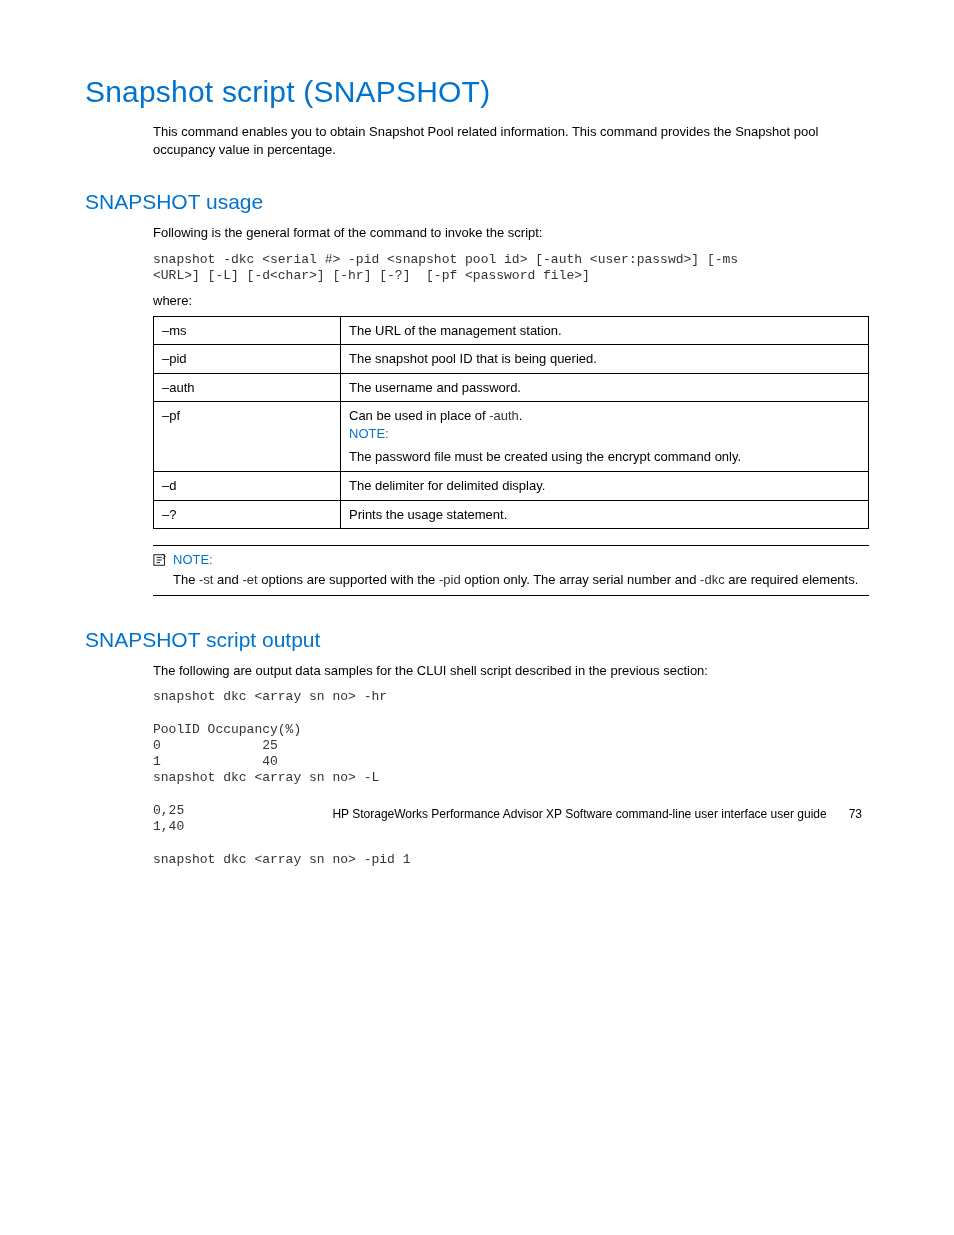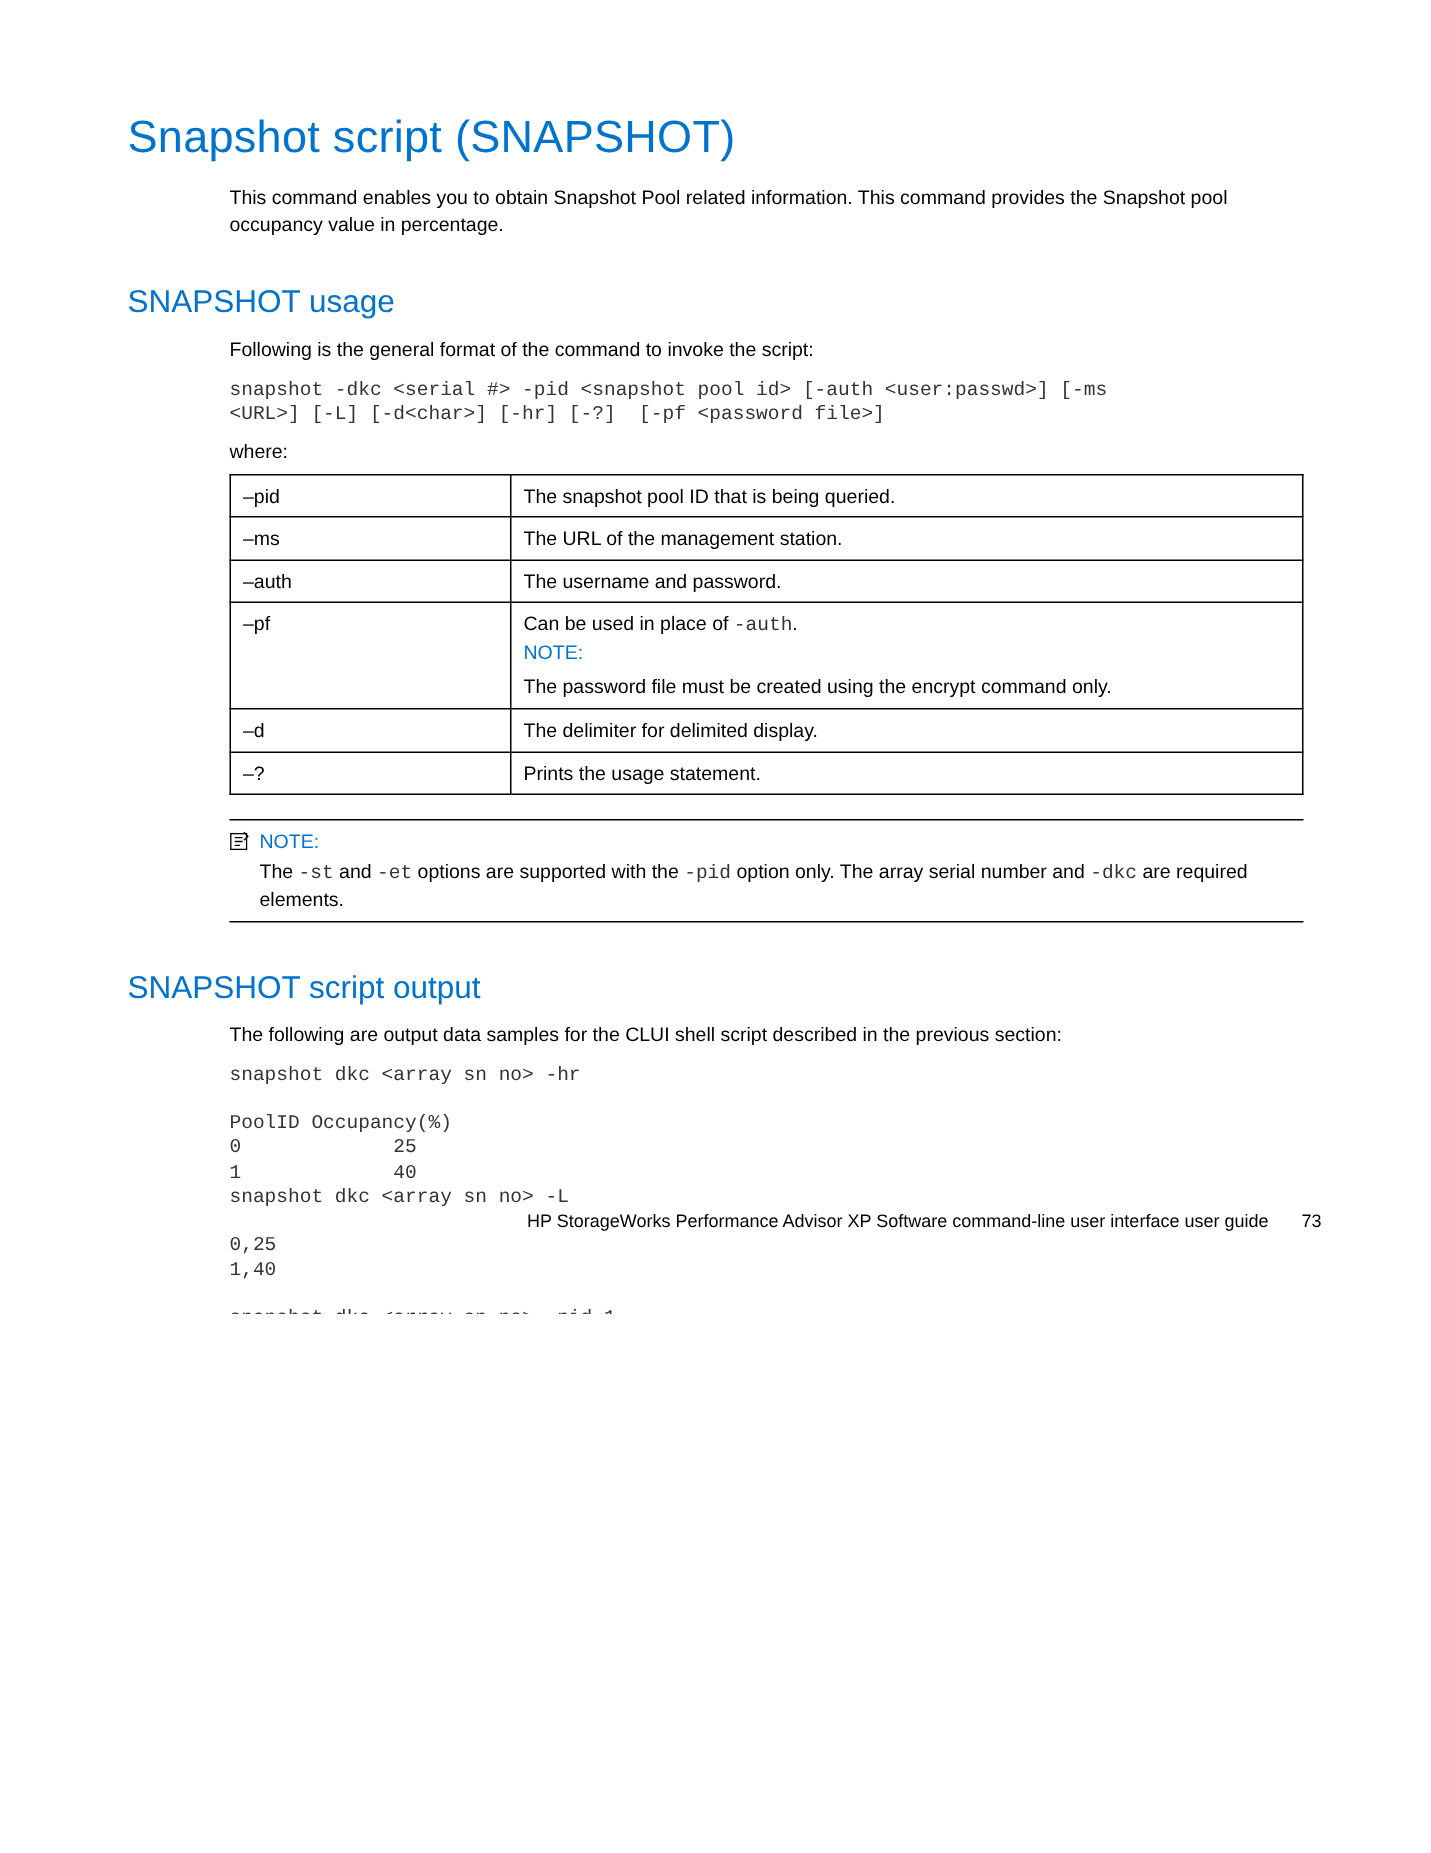--- a/index.html
+++ b/index.html
@@ -40,21 +40,21 @@
     line-height: 1.35;
   }
   .code-block {
     font-family: Liberation Mono, monospace;
     white-space: pre;
     margin: 4px 0 8px 0;
     line-height: 1.25;
     color: #333;
   }
   .mono {
-    font-family: Liberation Mono, monospace;
+    font-family: Liberation Sans, sans-serif;
     color: #333;
     margin-top: 20px;
   }
   table.opts {
     border-collapse: collapse;
     width: 100%;
     margin: 6px 0 6px 0;
   }
   table.opts td {
     border: 1px solid #000;
@@ -93,21 +93,21 @@
     height: 14px;
   }
   .note-text {
     margin-left: 20px;
     line-height: 1.35;
   }
   .footer {
     position: absolute;
     bottom: 55px;
     left: 85px;
-    right: 73px;
+    right: 92px;
     display: flex;
     justify-content: flex-end;
     gap: 22px;
     font-size: 12px;
     font-family: "Arial Narrow", Arial, sans-serif;
   }
 </style>
 </head>
 <body>
 
@@ -123,26 +123,26 @@
 
   <div class="indent">
     <p class="para">Following is the general format of the command to invoke the script:</p>
     <div class="code-block">snapshot -dkc &lt;serial #&gt; -pid &lt;snapshot pool id&gt; [-auth &lt;user:passwd&gt;] [-ms
 &lt;URL&gt;] [-L] [-d&lt;char&gt;] [-hr] [-?]  [-pf &lt;password file&gt;]</div>
     <p class="para" style="margin-bottom:4px">where:</p>
 
     <table class="opts">
       <tbody>
           <tr>
+        <td class="flag">–ms</td>
+        <td>The URL of the management station.</td>
+      </tr>
+      <tr>
         <td class="flag">–pid</td>
         <td>The snapshot pool ID that is being queried.</td>
-      </tr>
-      <tr>
-        <td class="flag">–ms</td>
-        <td>The URL of the management station.</td>
       </tr>
       <tr>
         <td class="flag">–auth</td>
         <td>The username and password.</td>
       </tr>
       <tr>
         <td class="flag">–pf</td>
         <td>
           <span>Can be used in place of </span><span class="mono">-auth</span><span>.</span><br>
           <span class="note-label">NOTE:</span>

